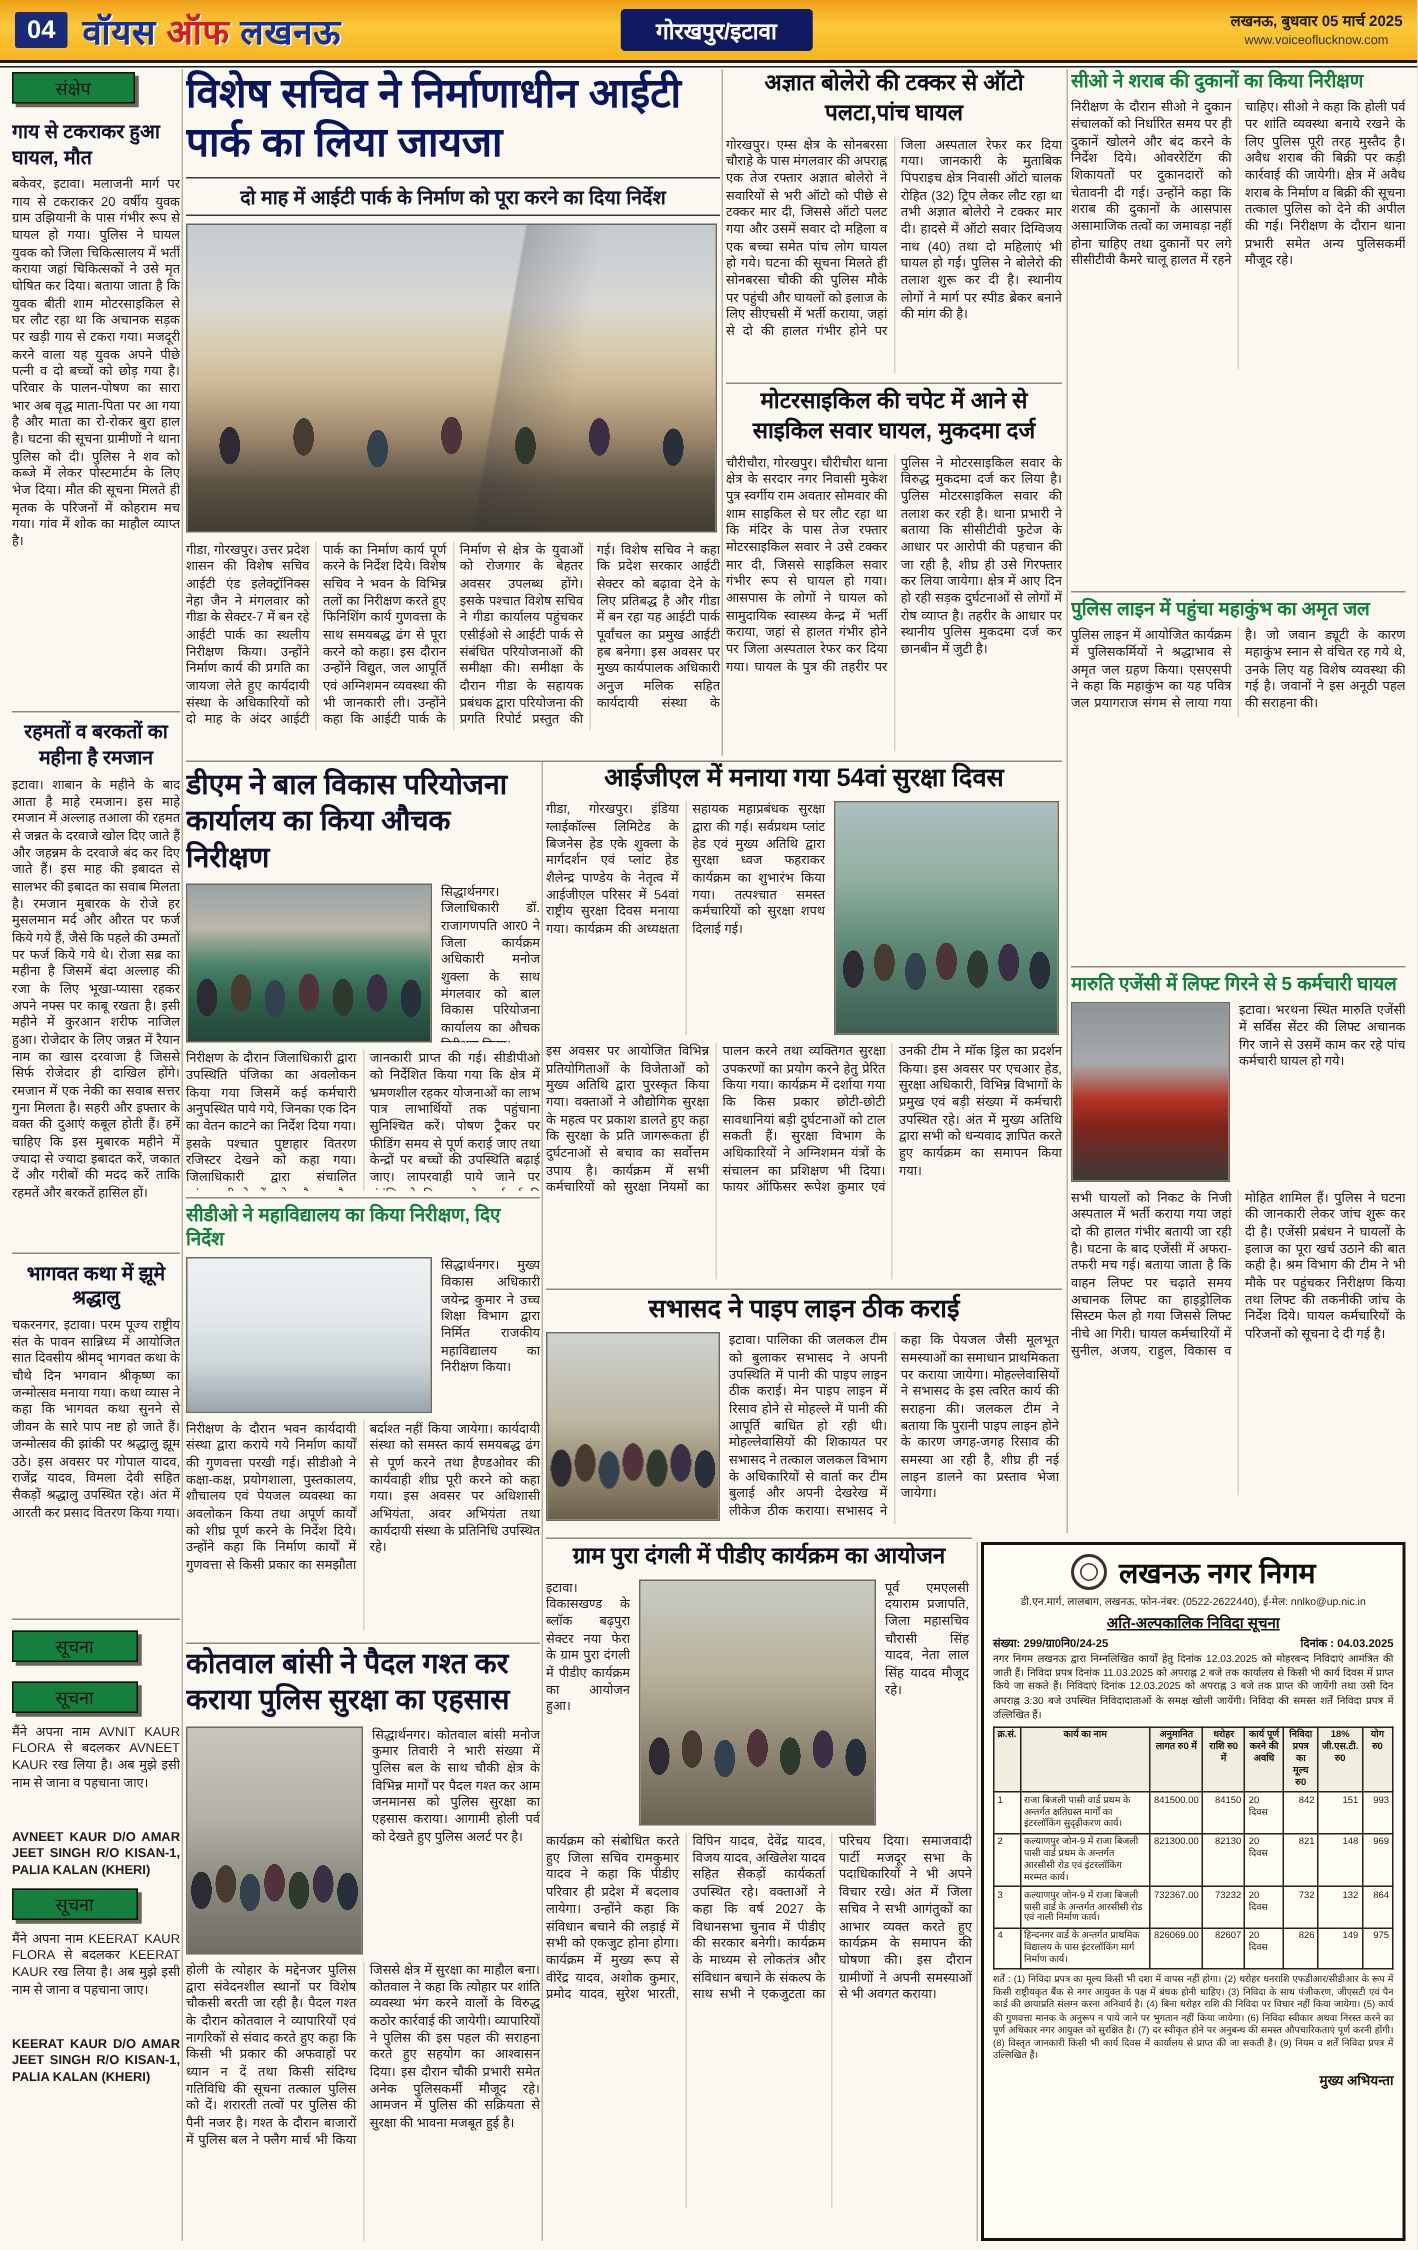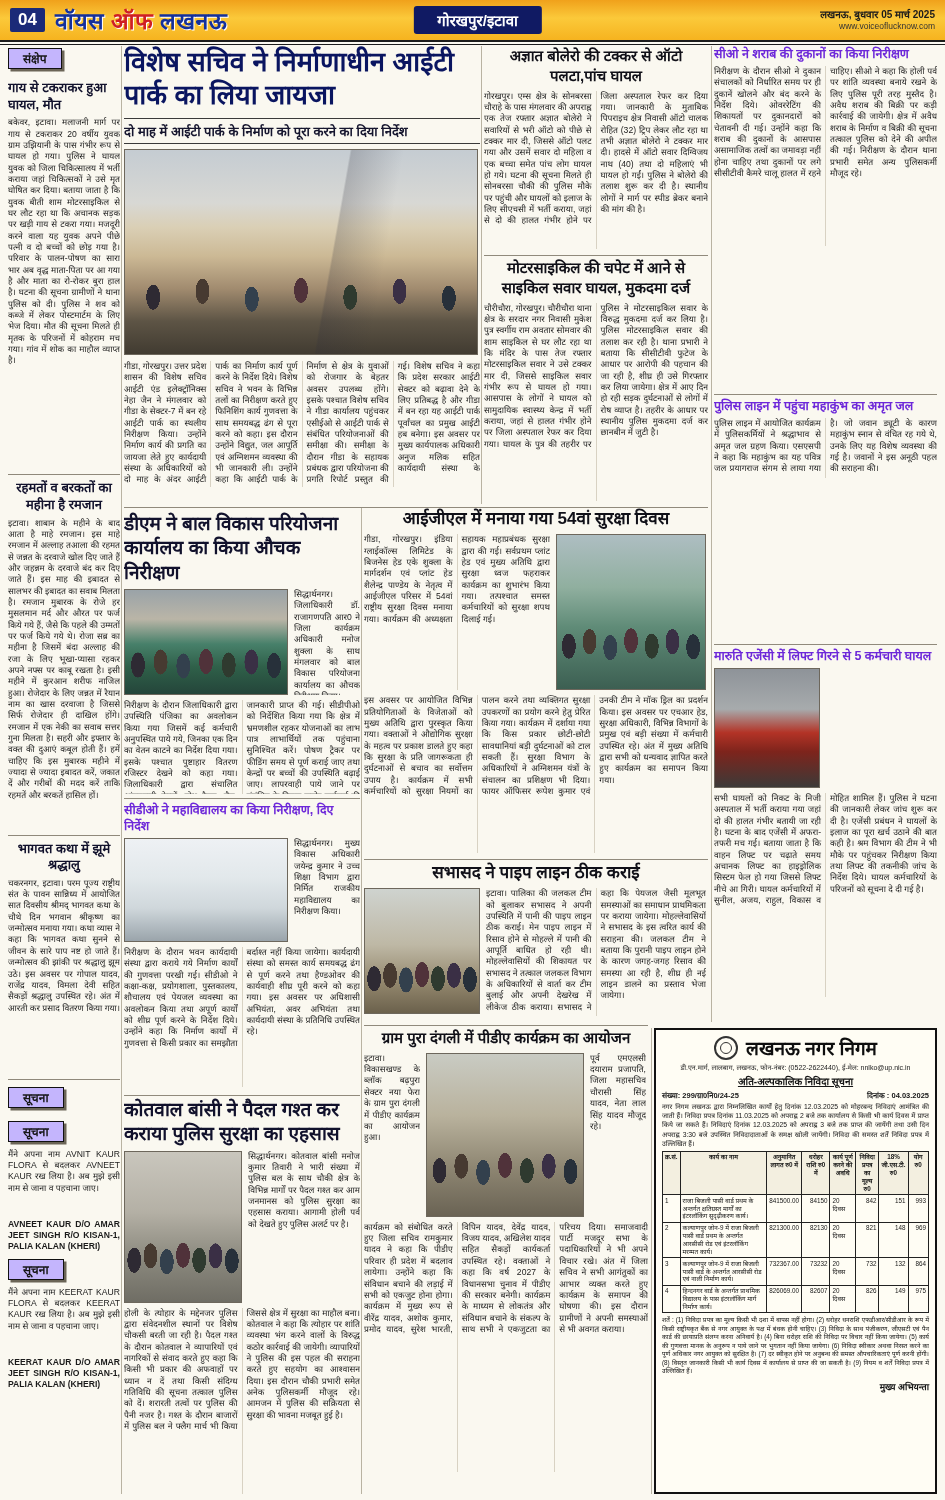--- a/index.html
+++ b/index.html
@@ -5,42 +5,42 @@
 *{margin:0;padding:0;box-sizing:border-box}
 html,body{background:#d9d5c9}
 .page{position:relative;width:945px;height:1500px;margin:0 auto;background:#faf8f0;font-family:"Liberation Sans","DejaVu Sans",sans-serif;color:#161616;overflow:hidden}
 .abs{position:absolute}
 
 .masthead{position:absolute;top:0;left:0;width:945px;height:40px;background:linear-gradient(180deg,#f0a11b 0%,#fbc93a 45%,#f6b31f 100%);display:flex;align-items:center;padding:0 10px;gap:10px}
 .page-num{background:#1b2a78;color:#fff;font-weight:800;font-size:17px;padding:2px 8px;border-radius:2px}
 .paper-name{font-size:23px;font-weight:800;letter-spacing:.5px;text-shadow:1px 1px 0 #fff}
 .pn1,.pn3{color:#14309b}.pn2{color:#cf1f24}
 .section-chip{position:absolute;left:50%;top:6px;transform:translateX(-46%);background:#101a63;color:#fff;font-size:15px;font-weight:800;padding:4px 24px;border-radius:3px}
-.mast-right{margin-left:auto;text-align:right;line-height:1.3}
+.mast-right{margin-left:auto;text-align:center;line-height:1.3}
 .mast-date{font-size:10px;font-weight:700;color:#1c1c1c}
 .mast-site{font-size:8.5px;color:#333}
 .top-rule{position:absolute;top:40px;left:0;width:945px;height:5px;border-top:2px solid #1c1c1c;border-bottom:1px solid #1c1c1c}
 
 .vr{position:absolute;width:1px;background:#b9b3a2}
 .hr{position:absolute;height:1px;background:#908a7c}
 
 .bt{font-size:8.6px;line-height:1.32;text-align:justify;color:#1b1b1b;overflow:hidden;word-break:break-word}
 .cols2{column-count:2;column-gap:9px;column-rule:1px solid #d8d2c3}
 .cols3{column-count:3;column-gap:9px;column-rule:1px solid #d8d2c3}
 .cols4{column-count:4;column-gap:9px;column-rule:1px solid #d8d2c3}
 .bold{font-weight:800}
 .h-main{font-size:27px;line-height:1.22;font-weight:800;color:#0a1560}
-.subhead{font-size:13px;font-weight:800;color:#15152e;padding:3px 0;border-top:1.5px solid #3a3a3a;border-bottom:1.5px solid #3a3a3a;margin:6px 0 5px}
+.subhead{font-size:13px;font-weight:800;color:#15152e;text-align:center;padding:3px 0;border-top:1.5px solid #3a3a3a;border-bottom:1.5px solid #3a3a3a;margin:6px 0 5px}
 .h-sec{font-size:19px;line-height:1.28;font-weight:800;color:#11112c;margin-bottom:4px}
-.h-sm{font-size:12.5px;line-height:1.28;font-weight:800;color:#6d28d9;margin-bottom:4px}
+.h-sm{font-size:12.5px;line-height:1.28;font-weight:800;color:#15803d;margin-bottom:4px}
 .h-mid{font-size:15px;line-height:1.32;font-weight:800;color:#101018;text-align:center;margin-bottom:5px}
 .h-big{font-size:17px;line-height:1.25;font-weight:800;color:#101018;text-align:center;margin-bottom:5px}
 .rail-head{font-size:13px;line-height:1.28;font-weight:800;color:#11112c;margin:4px 0}
 .rail-head.ctr{text-align:center}
-.tag-box{display:inline-block;border:1.6px solid #111;background:#c4b5fd;font-weight:700;font-size:12px;padding:1px 14px;box-shadow:2.5px 2.5px 0 #6b6557;margin:2px 0 7px}
+.tag-box{display:inline-block;border:1.6px solid #111;background:#15803d;font-weight:400;font-size:12px;padding:1px 28px;box-shadow:2.5px 2.5px 0 #6b6557;margin:2px 0 7px}
 .row{display:flex;gap:6px;margin-bottom:5px}
 
 .ph{position:relative;border:1px solid #6d675c;flex:none;overflow:hidden;background:#a9a49a}
 .crowd::after{content:"";position:absolute;left:0;right:0;bottom:0;height:48%;
 background:
 radial-gradient(ellipse 11px 20px at 8% 42%,#2e2a33 62%,transparent 63%),
 radial-gradient(ellipse 11px 20px at 22% 36%,#473a31 62%,transparent 63%),
 radial-gradient(ellipse 11px 20px at 36% 44%,#33404d 62%,transparent 63%),
 radial-gradient(ellipse 11px 20px at 50% 35%,#50323a 62%,transparent 63%),
 radial-gradient(ellipse 11px 20px at 64% 42%,#2f3a2f 62%,transparent 63%),
@@ -220,20 +220,21 @@
 
   <article class="abs" style="left:714px;top:398px;width:223px;height:244px;overflow:hidden">
     <h2 class="h-sm">पुलिस लाइन में पहुंचा महाकुंभ का अमृत जल</h2>
     <p class="bt cols2 hK">पुलिस लाइन में आयोजित कार्यक्रम में पुलिसकर्मियों ने श्रद्धाभाव से अमृत जल ग्रहण किया। एसएसपी ने कहा कि महाकुंभ का यह पवित्र जल प्रयागराज संगम से लाया गया है। जो जवान ड्यूटी के कारण महाकुंभ स्नान से वंचित रह गये थे, उनके लिए यह विशेष व्यवस्था की गई है। जवानों ने इस अनूठी पहल की सराहना की।</p>
   </article>
 
   <article class="abs" style="left:714px;top:648px;width:223px;height:374px;overflow:hidden">
     <h2 class="h-sm">मारुति एजेंसी में लिफ्ट गिरने से 5 कर्मचारी घायल</h2>
     <div class="row">
       <div class="ph ph-lift" style="width:106px;height:120px"></div>
+      <p class="bt" style="width:111px;height:120px">इटावा। भरथना स्थित मारुति एजेंसी में सर्विस सेंटर की लिफ्ट अचानक गिर जाने से उसमें काम कर रहे पांच कर्मचारी घायल हो गये।</p>
     </div>
     <p class="bt cols2 hL">सभी घायलों को निकट के निजी अस्पताल में भर्ती कराया गया जहां दो की हालत गंभीर बतायी जा रही है। घटना के बाद एजेंसी में अफरा-तफरी मच गई। बताया जाता है कि वाहन लिफ्ट पर चढ़ाते समय अचानक लिफ्ट का हाइड्रोलिक सिस्टम फेल हो गया जिससे लिफ्ट नीचे आ गिरी। घायल कर्मचारियों में सुनील, अजय, राहुल, विकास व मोहित शामिल हैं। पुलिस ने घटना की जानकारी लेकर जांच शुरू कर दी है। एजेंसी प्रबंधन ने घायलों के इलाज का पूरा खर्च उठाने की बात कही है। श्रम विभाग की टीम ने भी मौके पर पहुंचकर निरीक्षण किया तथा लिफ्ट की तकनीकी जांच के निर्देश दिये। घायल कर्मचारियों के परिजनों को सूचना दे दी गई है।</p>
   </article>
 
   <section class="tender">
     <div class="tender-head">
       <div class="emblem"></div>
       <div class="tender-org">लखनऊ नगर निगम</div>
     </div>
     <div class="tender-addr">डी.एन.मार्ग, लालबाग, लखनऊ, फोन-नंबर: (0522-2622440), ई-मेल: nnlko@up.nic.in</div>

